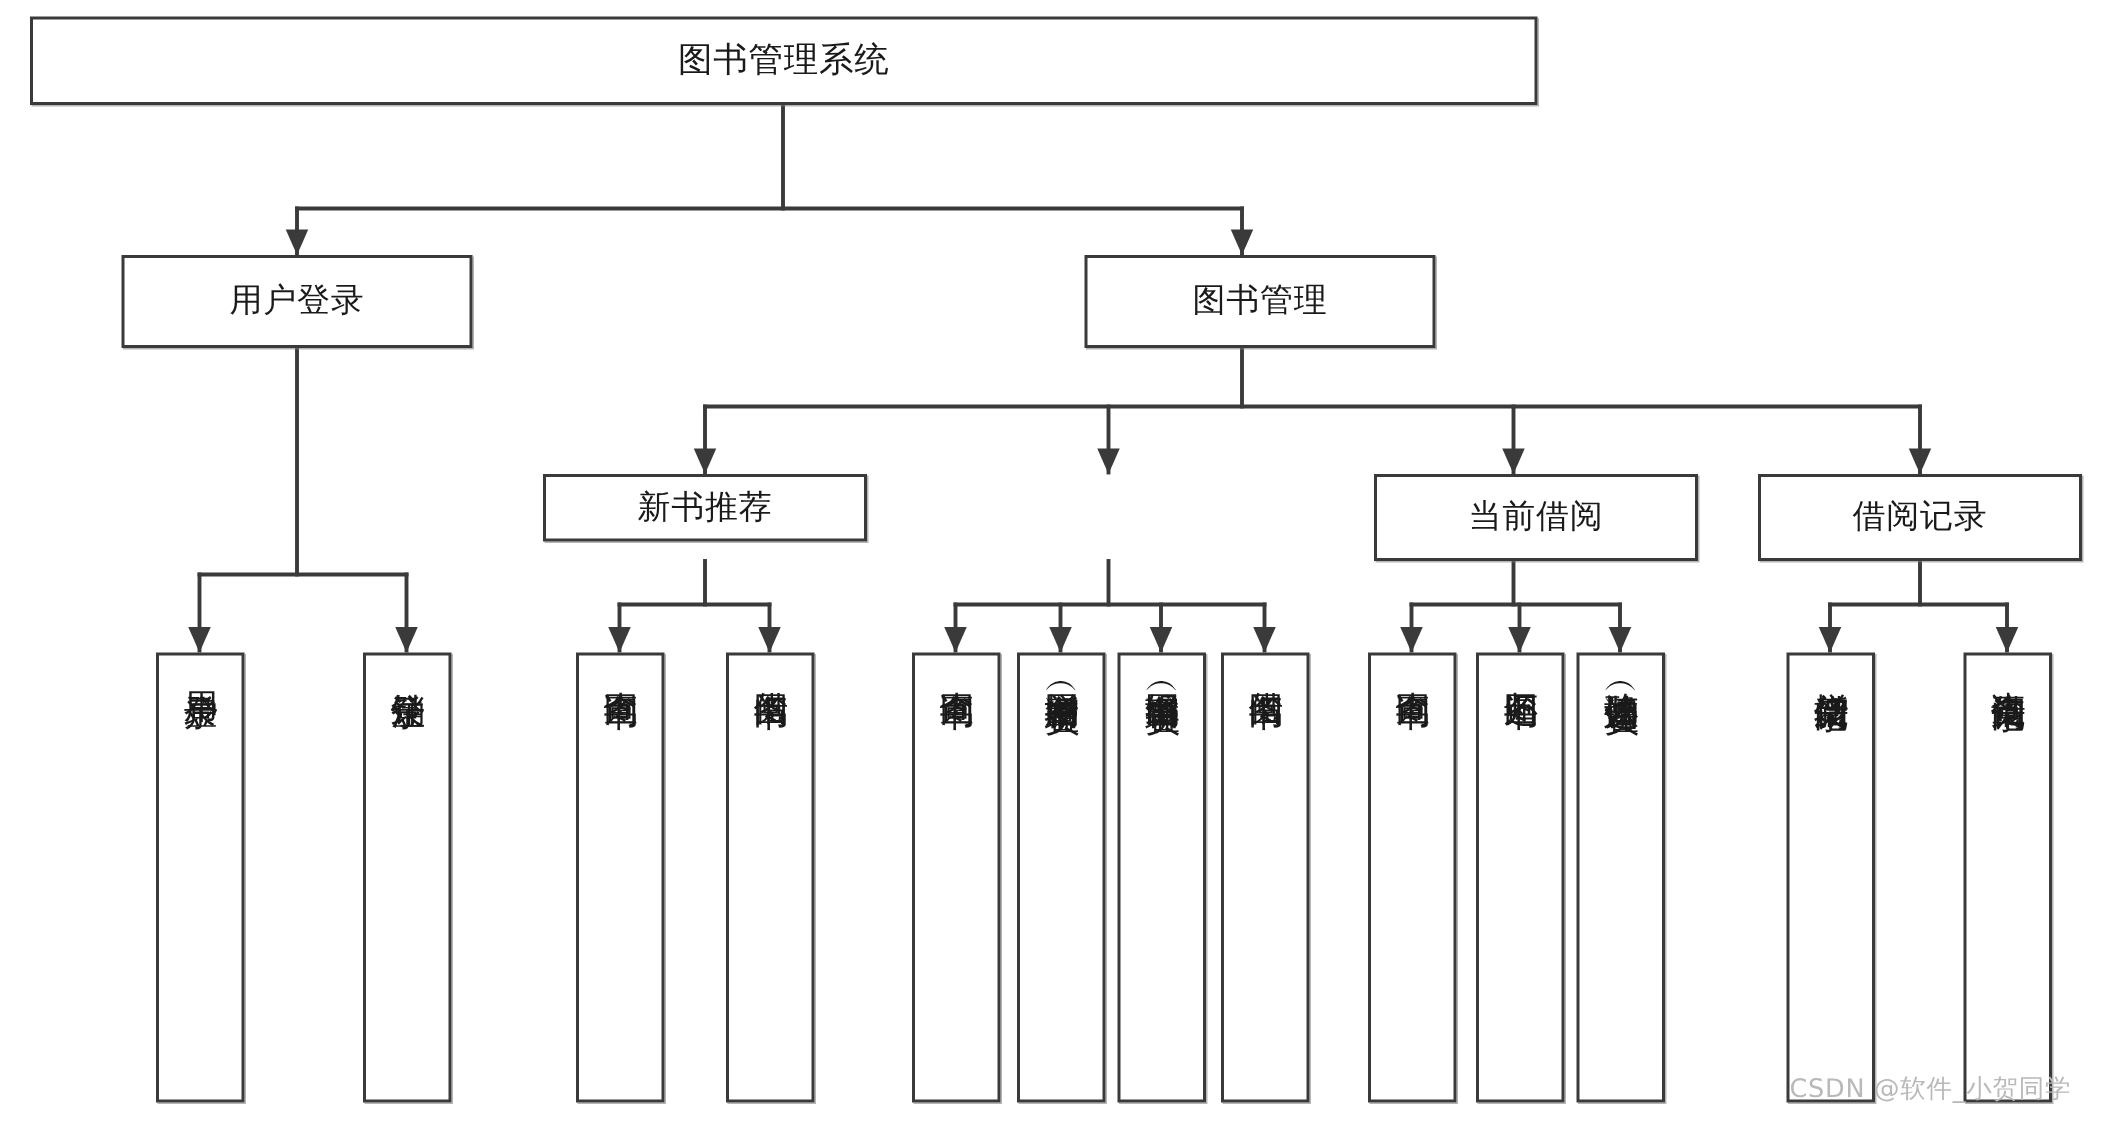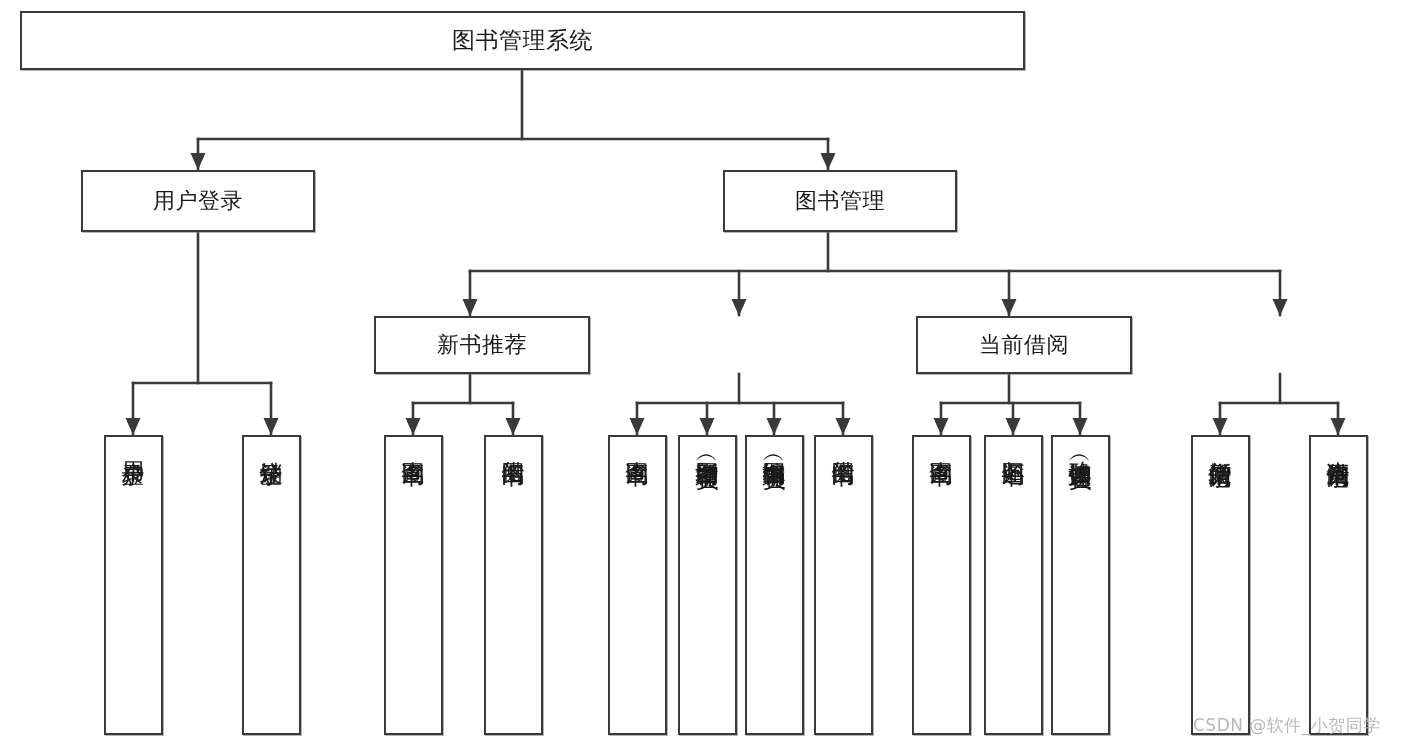--- a/index.html
+++ b/index.html
@@ -136,26 +136,29 @@
     <span class="label">图书管理系统</span>
   </div>
 
   <div class="node horizontal" id="n-user_login" style="left: 81px; top: 170px; width: 234px; height: 62px;">
     <span class="label">用户登录</span>
   </div>
   <div class="node horizontal" id="n-book_manage" style="left: 711px; top: 170px; width: 234px; height: 62px; margin-left: 12px;">
     <span class="label">图书管理</span>
   </div>
 
-  <div class="node horizontal" id="n-new_book_rec" style="left: 374px; top: 316px; width: 216px; height: 58px;">
+  <div class="node horizontal" id="n-new_book_rec" style="left: 362px; top: 316px; width: 216px; height: 45px;">
     <span class="label">新书推荐</span>
   </div>
   <div class="node horizontal" id="n-current_borrow" style="left: 901px; top: 316px; width: 216px; height: 58px; margin-left: 15px;">
     <span class="label">当前借阅</span>
   </div>
+  <div class="node horizontal" id="n-borrow_record" style="left: 1172px; top: 316px; width: 216px; height: 58px;">
+    <span class="label">借阅记录</span>
+  </div>
 
   <div class="node vertical" id="n-leaf_user_login" style="left: 104px; top: 435px; width: 59px; height: 300px;">
     <span class="label">用户登录</span>
   </div>
   <div class="node vertical" id="n-leaf_user_logout" style="left: 242px; top: 435px; width: 59px; height: 300px;">
     <span class="label">注销登录</span>
   </div>
 
   <div class="node vertical" id="n-leaf_query_book_1" style="left: 384px; top: 435px; width: 59px; height: 300px;">
     <span class="label">查询图书</span>

